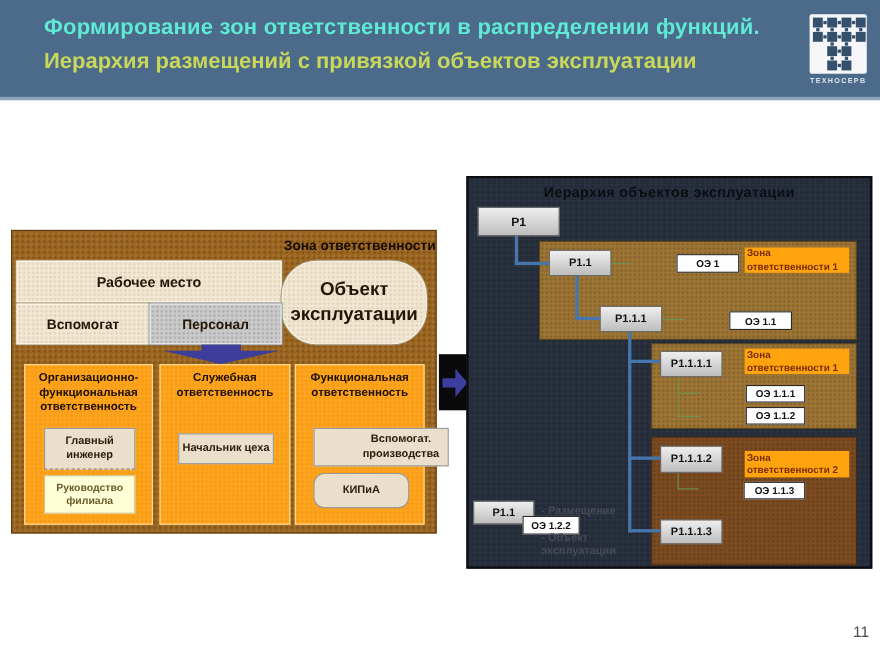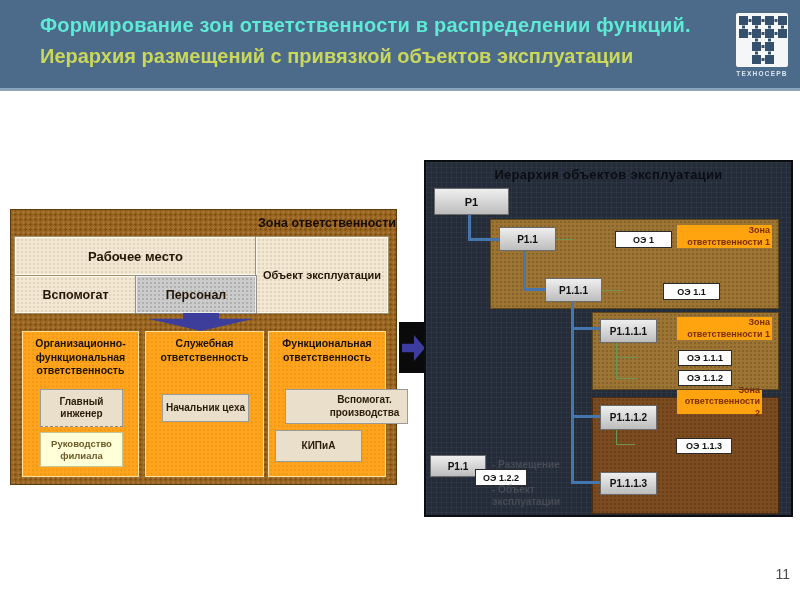--- a/index.html
+++ b/index.html
@@ -32,21 +32,21 @@
          background-size:4px 4px;
          display:flex;align-items:center;justify-content:center;text-align:center;
          font-weight:bold;color:#241505;}
   .graybx{position:absolute;background-color:#cbcbcb;border:1px solid #ececec;
           box-shadow:0 0 0 1px #8f8f8f;
           background-image:radial-gradient(rgba(90,90,90,.25) 1px,transparent 1.3px);
           background-size:4px 4px;
           display:flex;align-items:center;justify-content:center;text-align:center;
           font-weight:bold;color:#241505;}
   .workplace{left:4px;top:27px;width:239px;height:36px;font-size:13px;}
-  .objectbx{left:245px;top:27px;width:130px;height:74px;font-size:11px;line-height:1.35;}
+  .objectbx{left:245px;top:27px;width:130px;height:74px;font-size:17px;line-height:1.35;border-radius:32px;}
   .placement{left:4px;top:66px;width:119px;height:35px;font-size:12.5px;}
   .personnel{left:125px;top:66px;width:118px;height:35px;font-size:12.5px;}
   .down-arrow{position:absolute;left:137px;top:103px;width:106px;height:18px;background:#3d3d9b;
               clip-path:polygon(33% 0,67% 0,67% 32%,100% 32%,50% 100%,0 32%,33% 32%);}
   .col{position:absolute;top:121px;height:144px;background-color:#ffa41c;border:1px solid #ffdf9e;
        background-image:radial-gradient(rgba(200,120,0,.22) 1px,transparent 1.3px);
        background-size:4px 4px;}
   .col1{left:11px;width:115px;} .col2{left:134px;width:117px;} .col3{left:257px;width:116px;}
   .col-h{position:absolute;left:3px;top:5px;right:3px;text-align:center;font-size:10.5px;
          font-weight:bold;color:#1c1002;line-height:1.3;}
@@ -68,21 +68,21 @@
                           linear-gradient(90deg,rgba(255,255,255,.035) 1px,transparent 1px);
          background-size:5px 5px;}
   .panel-title{position:absolute;left:0;top:5px;width:100%;text-align:center;font-size:13px;
                font-weight:bold;color:#0a0d12;letter-spacing:.3px;}
   .region{position:absolute;border:1px solid rgba(0,0,0,.4);
           background-image:radial-gradient(rgba(0,0,0,.15) 1px,transparent 1.2px);
           background-size:4px 4px;z-index:1;}
   .reg-gold{background-color:#9c7433;}
   .reg-brown{background-color:#7c4b20;}
   .node{position:absolute;display:flex;align-items:center;justify-content:center;
-        font-weight:bold;z-index:3;text-align:right;}
+        font-weight:bold;z-index:3;text-align:left;}
   .n-gray{background:linear-gradient(#efefef,#bdbdbd);border:1px solid #6b6b6b;
           color:#101010;font-size:10px;}
   .n-white{background:#fdfdfd;border:1px solid #2a2a2a;color:#101010;font-size:9px;margin-left:41px;}
   .n-zone{background:#ffa30f;color:#7a2d05;font-size:9px;line-height:1.25;padding:1px 2px;
           box-sizing:border-box;}
   .cb{position:absolute;background:#4576ad;z-index:2;}
   .cg{position:absolute;background:#6f9455;z-index:2;}
   .lg-label{position:absolute;font-size:10px;font-weight:bold;color:#474c55;line-height:1.2;z-index:3;}
 
   .page-num{position:absolute;left:756px;top:566px;width:34px;text-align:right;font-size:14px;
@@ -146,21 +146,21 @@
       <div class="item" style="left:16px;top:62px;width:85px;height:26px;">Начальник цеха</div>
     </div>
     <div class="col col1">
       <div class="col-h">Организационно-функциональная ответственность</div>
       <div class="item item-dash" style="left:17px;top:57px;width:81px;height:36px;">Главный инженер</div>
       <div class="item item-yellow" style="left:17px;top:100px;width:81px;height:33px;">Руководство филиала</div>
     </div>
     <div class="col col3">
       <div class="col-h">Функциональная ответственность</div>
       <div class="item" style="left:16px;top:57px;width:85px;height:33px;padding-left:36px;">Вспомогат. производства</div>
-      <div class="item" style="left:6px;top:98px;width:85px;height:30px;">КИПиА</div>
+      <div class="item" style="left:16px;top:98px;width:85px;height:30px;border-radius:10px;">КИПиА</div>
     </div>
   </div>
 
   <div class="mid-block">
     <div class="right-arrow"></div>
   </div>
 
   <div class="panel">
     <div class="panel-title">Иерархия объектов эксплуатации</div>
 
@@ -189,21 +189,21 @@
     <div class="node n-gray" style="left:73px;top:65px;width:55px;height:22px;">Р1.1</div>
     <div class="node n-white" style="left:148px;top:69px;width:55px;height:15px;">ОЭ 1</div>
     <div class="node n-zone" style="left:251px;top:63px;width:95px;height:23px;">Зона ответственности 1</div>
     <div class="node n-gray" style="left:119px;top:116px;width:55px;height:22px;">Р1.1.1</div>
     <div class="node n-white" style="left:196px;top:121px;width:55px;height:15px;">ОЭ 1.1</div>
     <div class="node n-gray" style="left:174px;top:157px;width:55px;height:22px;">Р1.1.1.1</div>
     <div class="node n-zone" style="left:251px;top:155px;width:95px;height:23px;">Зона ответственности 1</div>
     <div class="node n-white" style="left:211px;top:188px;width:52px;height:14px;">ОЭ 1.1.1</div>
     <div class="node n-white" style="left:211px;top:208px;width:52px;height:14px;">ОЭ 1.1.2</div>
     <div class="node n-gray" style="left:174px;top:243px;width:55px;height:23px;">Р1.1.1.2</div>
-    <div class="node n-zone" style="left:251px;top:228px;width:85px;height:24px;">Зона ответственности 2</div>
+    <div class="node n-zone" style="left:251px;top:248px;width:95px;height:24px;">Зона ответственности 2</div>
     <div class="node n-white" style="left:209px;top:276px;width:54px;height:14px;">ОЭ 1.1.3</div>
     <div class="node n-gray" style="left:174px;top:310px;width:55px;height:21px;">Р1.1.1.3</div>
 
     <div class="node n-gray" style="left:4px;top:293px;width:54px;height:20px;">Р1.1</div>
     <div class="lg-label" style="left:66px;top:297px;width:90px;">- Размещение</div>
     <div class="node n-white" style="left:8px;top:307px;width:50px;height:15px;">ОЭ 1.2.2</div>
     <div class="lg-label" style="left:66px;top:322px;width:80px;">- Объект эксплуатации</div>
   </div>
 
   <div class="page-num">11</div>

